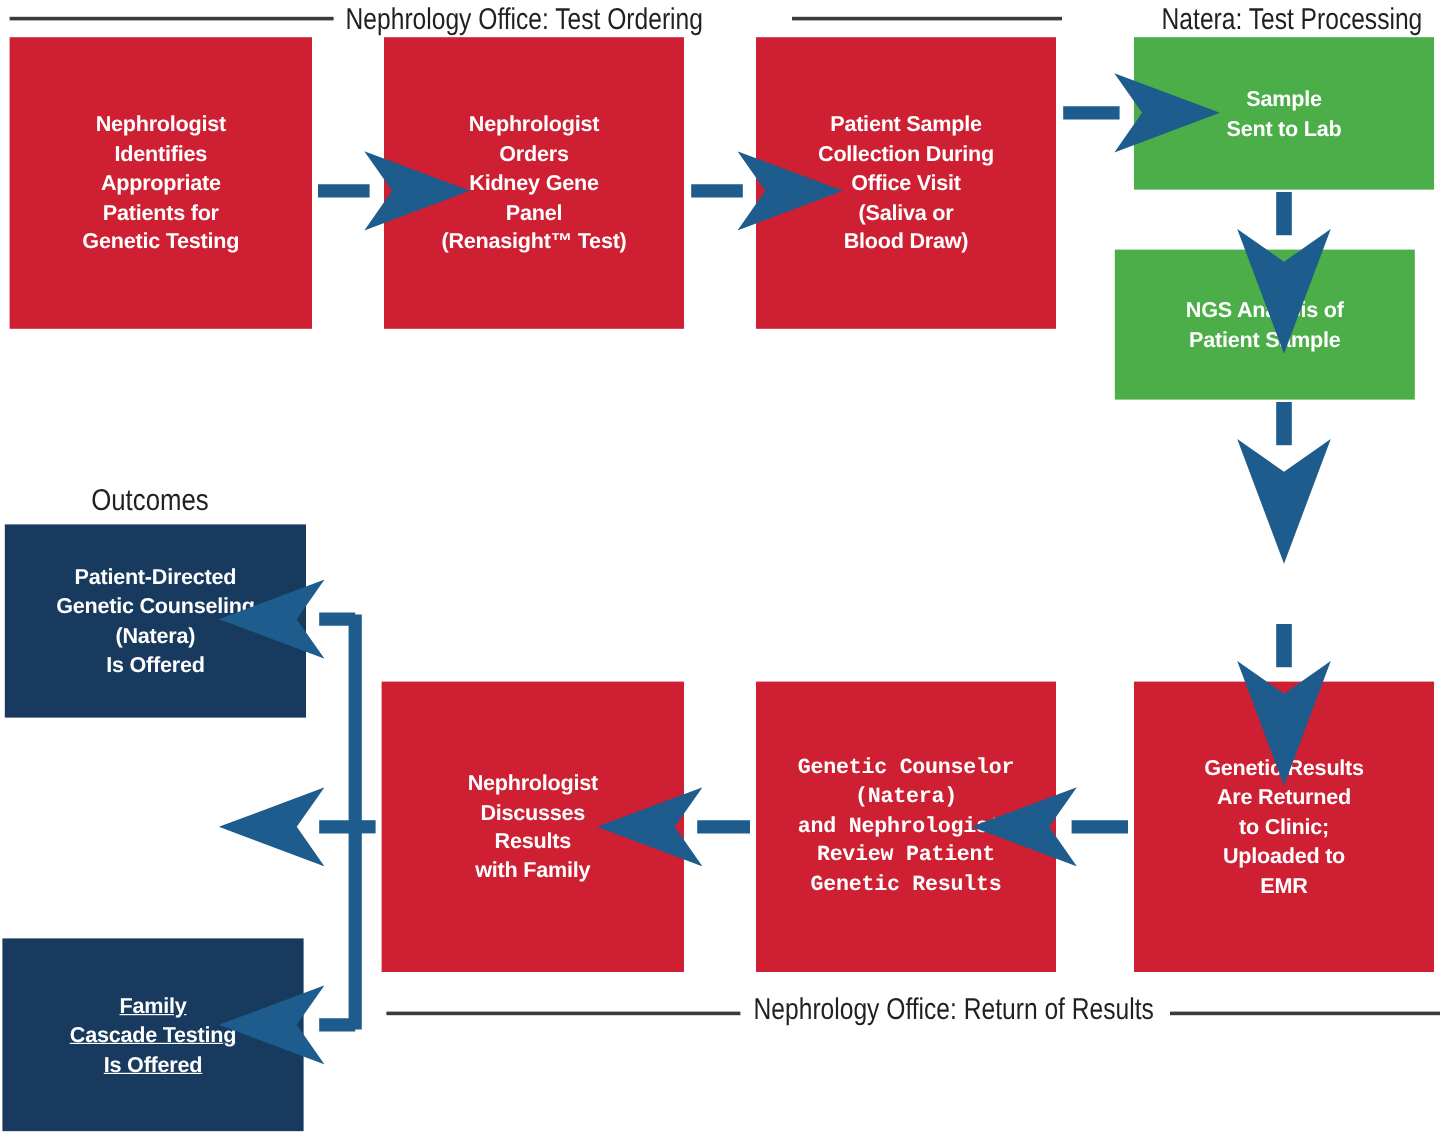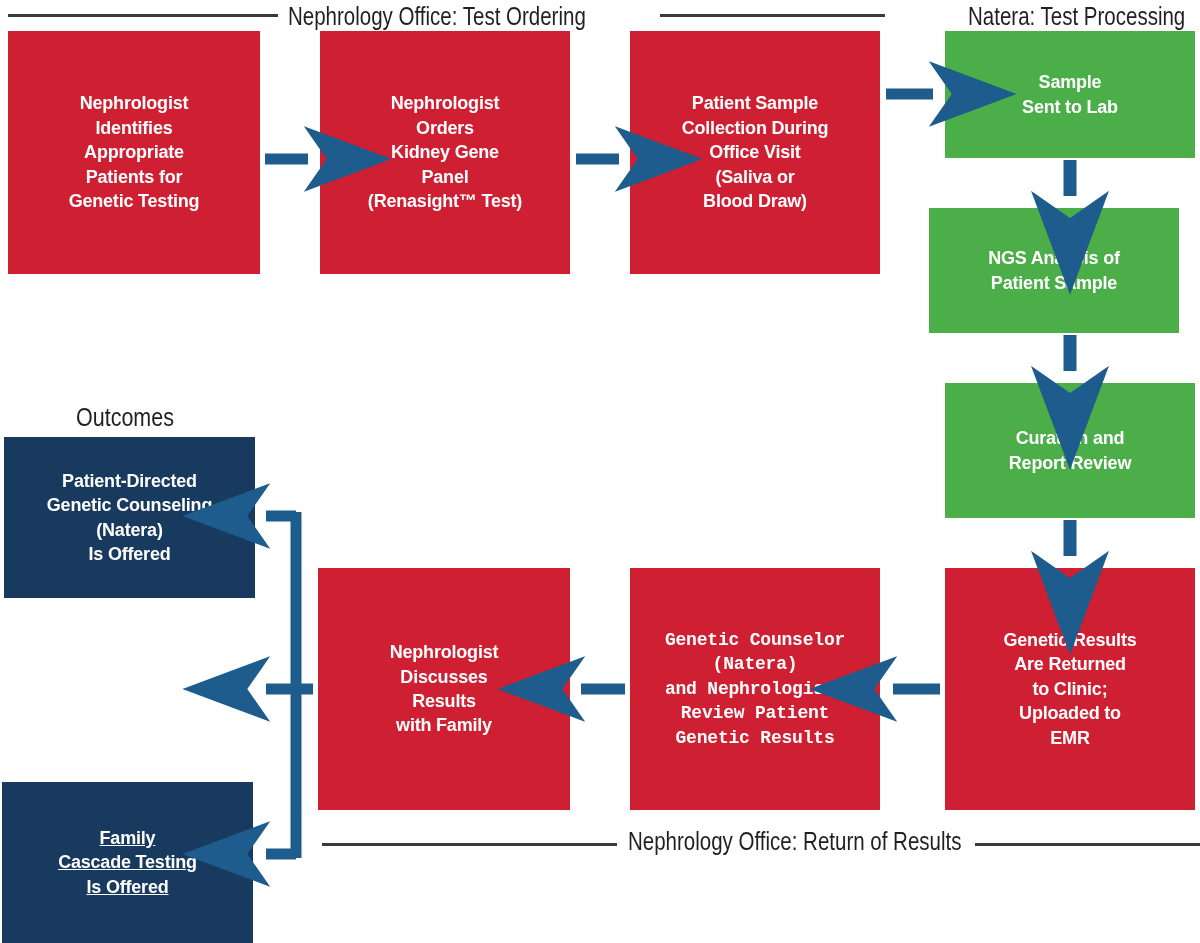--- a/index.html
+++ b/index.html
@@ -100,22 +100,20 @@
 Office Visit
 (Saliva or
 Blood Draw)</div>
 
   <div class="box green" style="left:945px; top:31px; width:250px; height:127px;">Sample
 Sent to Lab</div>
 
   <div class="box green" style="left:929px; top:208px; width:250px; height:125px;">NGS Anaysis of
 Patient Sample</div>
 
-  <div class="box green" style="left:945px; top:383px; width:250px; height:135px;">Curation and
-Report Review</div>
 
   <div class="outcomes-label" style="left:76px; top:403px;">Outcomes</div>
 
   <div class="box navy" style="left:4px; top:437px; width:251px; height:161px;">Patient-Directed
 Genetic Counseling
 (Natera)
 Is Offered</div>
 
 
   <div class="box navy" style="left:2px; top:782px; width:251px; height:161px;text-decoration:underline;">Family

